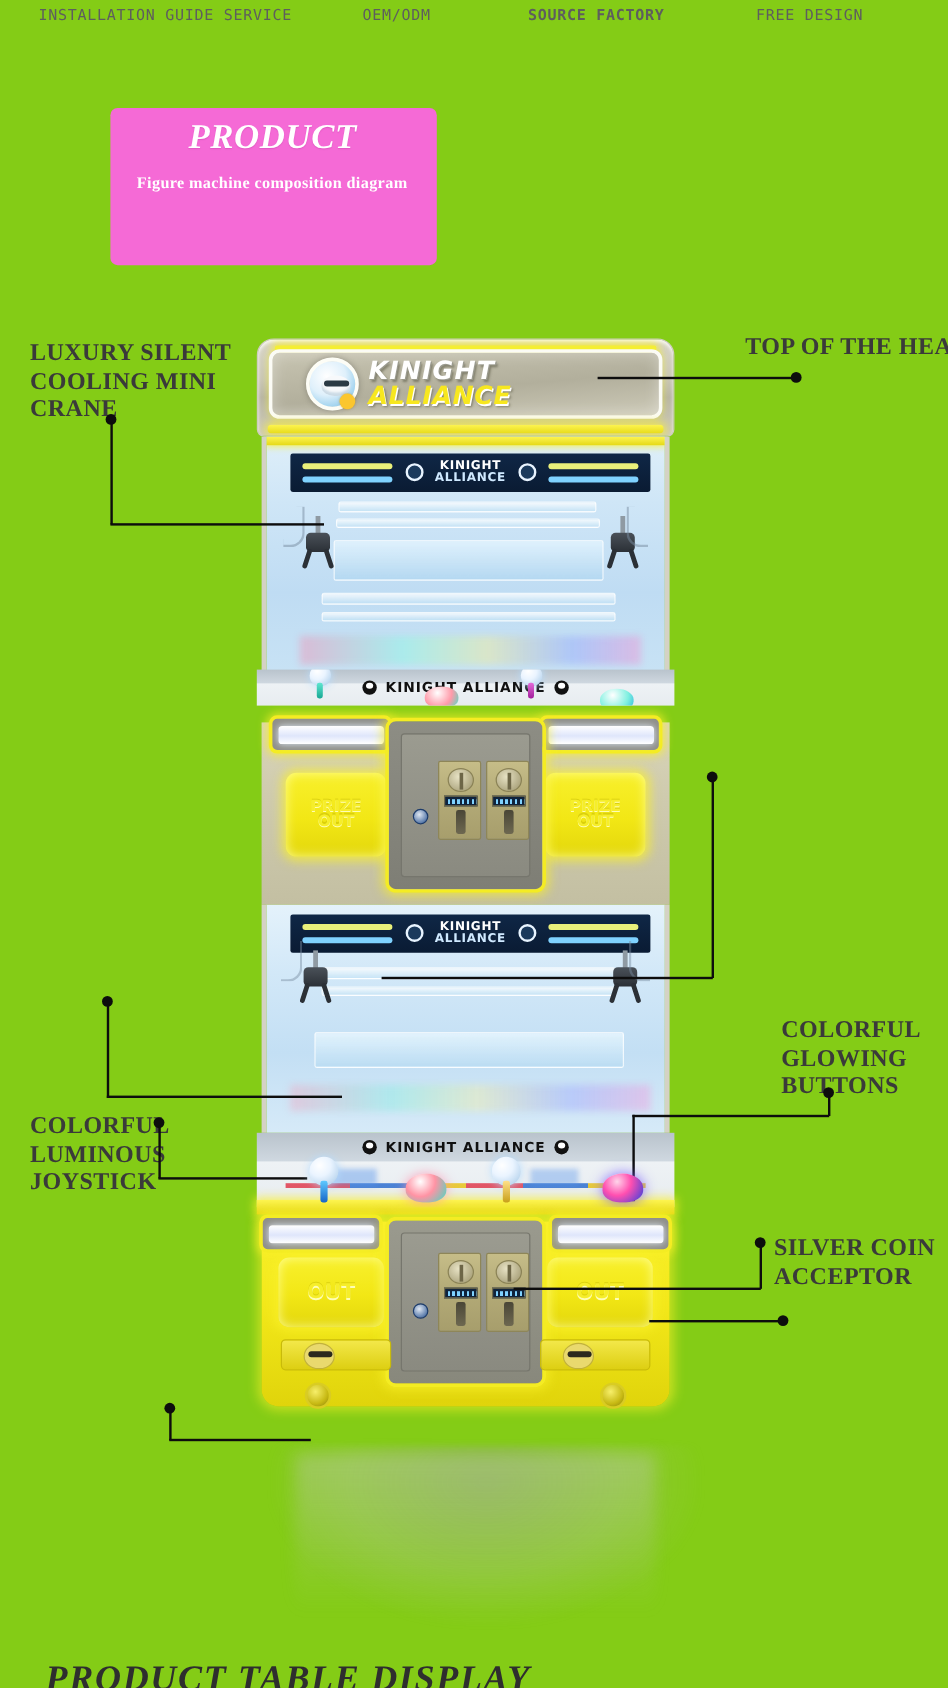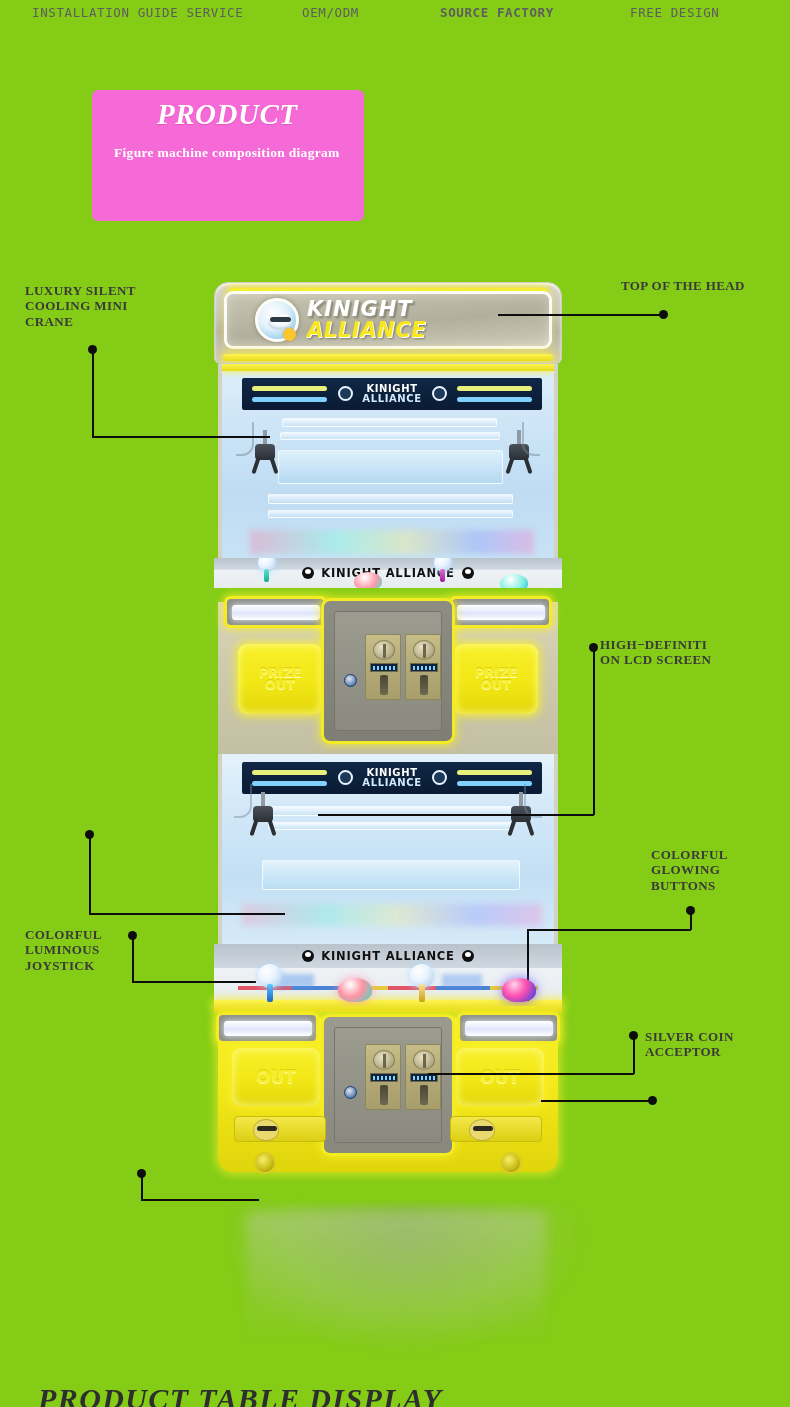--- a/index.html
+++ b/index.html
@@ -45,21 +45,21 @@
   .pink-sub {
     margin-top:16px; color:#ffffff;
     font-size:13.5px; font-weight:bold; line-height:1.25;
     font-family: "Liberation Serif", "DejaVu Serif", serif;
     letter-spacing:0.3px; width:240px;
   }
 
   
   .label {
     position:absolute; color:#3a3a3a; font-weight:bold;
-    font-size:13px; line-height:1.18; letter-spacing:0.4px;
+    font-size:20px; line-height:1.18; letter-spacing:0.4px;
     font-family: "Liberation Serif", "DejaVu Serif", serif;
     white-space:pre-line;
   }
   .lbl-right { text-align:left; }
 
   
   .dot {
     position:absolute; width:9px; height:9px; border-radius:50%;
     background:#0d0d0d;
   }
@@ -581,22 +581,20 @@
 COOLING MINI
 CRANE</div>
   <div class="dot" style="left:88px; top:345px;"></div>
   <div class="ln ln-v" style="left:92px; top:352px; height:85px;"></div>
   <div class="ln ln-h" style="left:92px; top:436px; width:178px;"></div>
 
   <div class="label lbl-right" style="left:621px; top:278px; width:190px;">TOP OF THE HEAD</div>
   <div class="dot" style="left:659px; top:310px;"></div>
   <div class="ln ln-h" style="left:498px; top:314px; width:162px;"></div>
 
-  <div class="label lbl-right" style="left:600px; top:637px; width:190px;">HIGH−DEFINITI
-ON LCD SCREEN</div>
   <div class="dot" style="left:589px; top:643px;"></div>
   <div class="ln ln-v" style="left:593px; top:650px; height:165px;"></div>
   <div class="ln ln-h" style="left:318px; top:814px; width:276px;"></div>
 
   <div class="dot" style="left:85px; top:830px;"></div>
   <div class="ln ln-v" style="left:89px; top:837px; height:78px;"></div>
   <div class="ln ln-h" style="left:89px; top:913px; width:196px;"></div>
 
   <div class="label lbl-right" style="left:651px; top:847px; width:140px;">COLORFUL
 GLOWING

